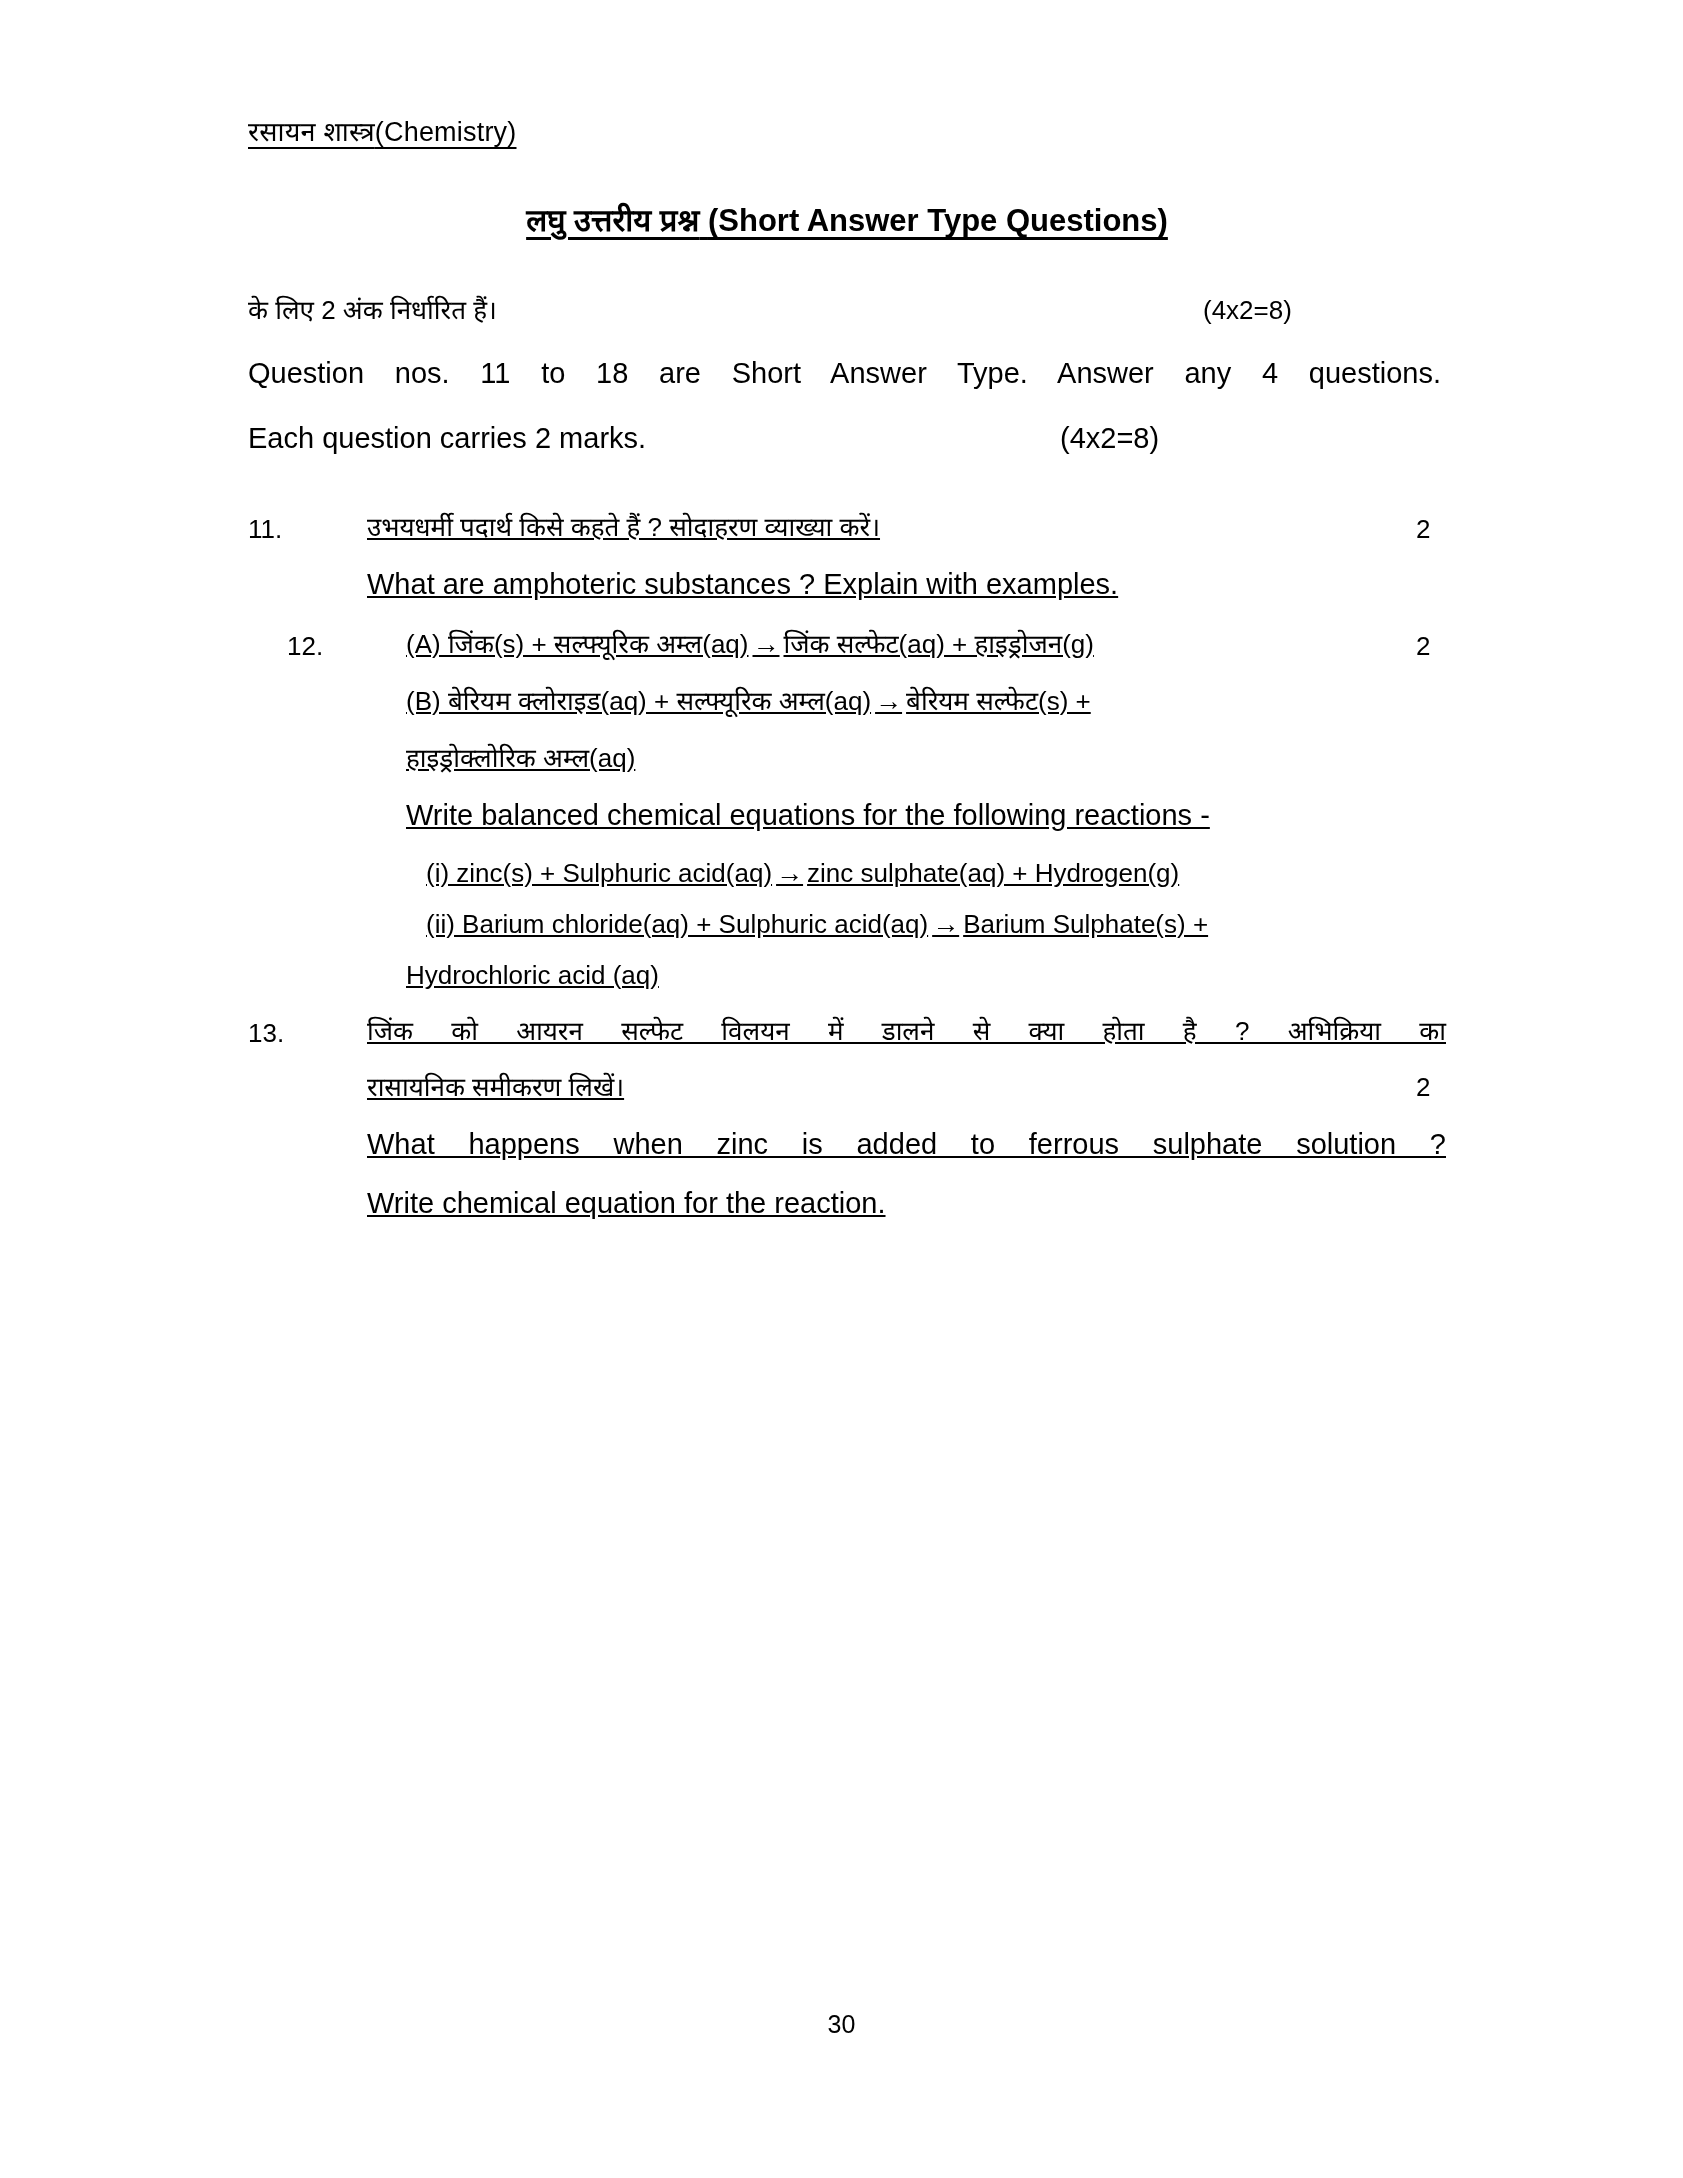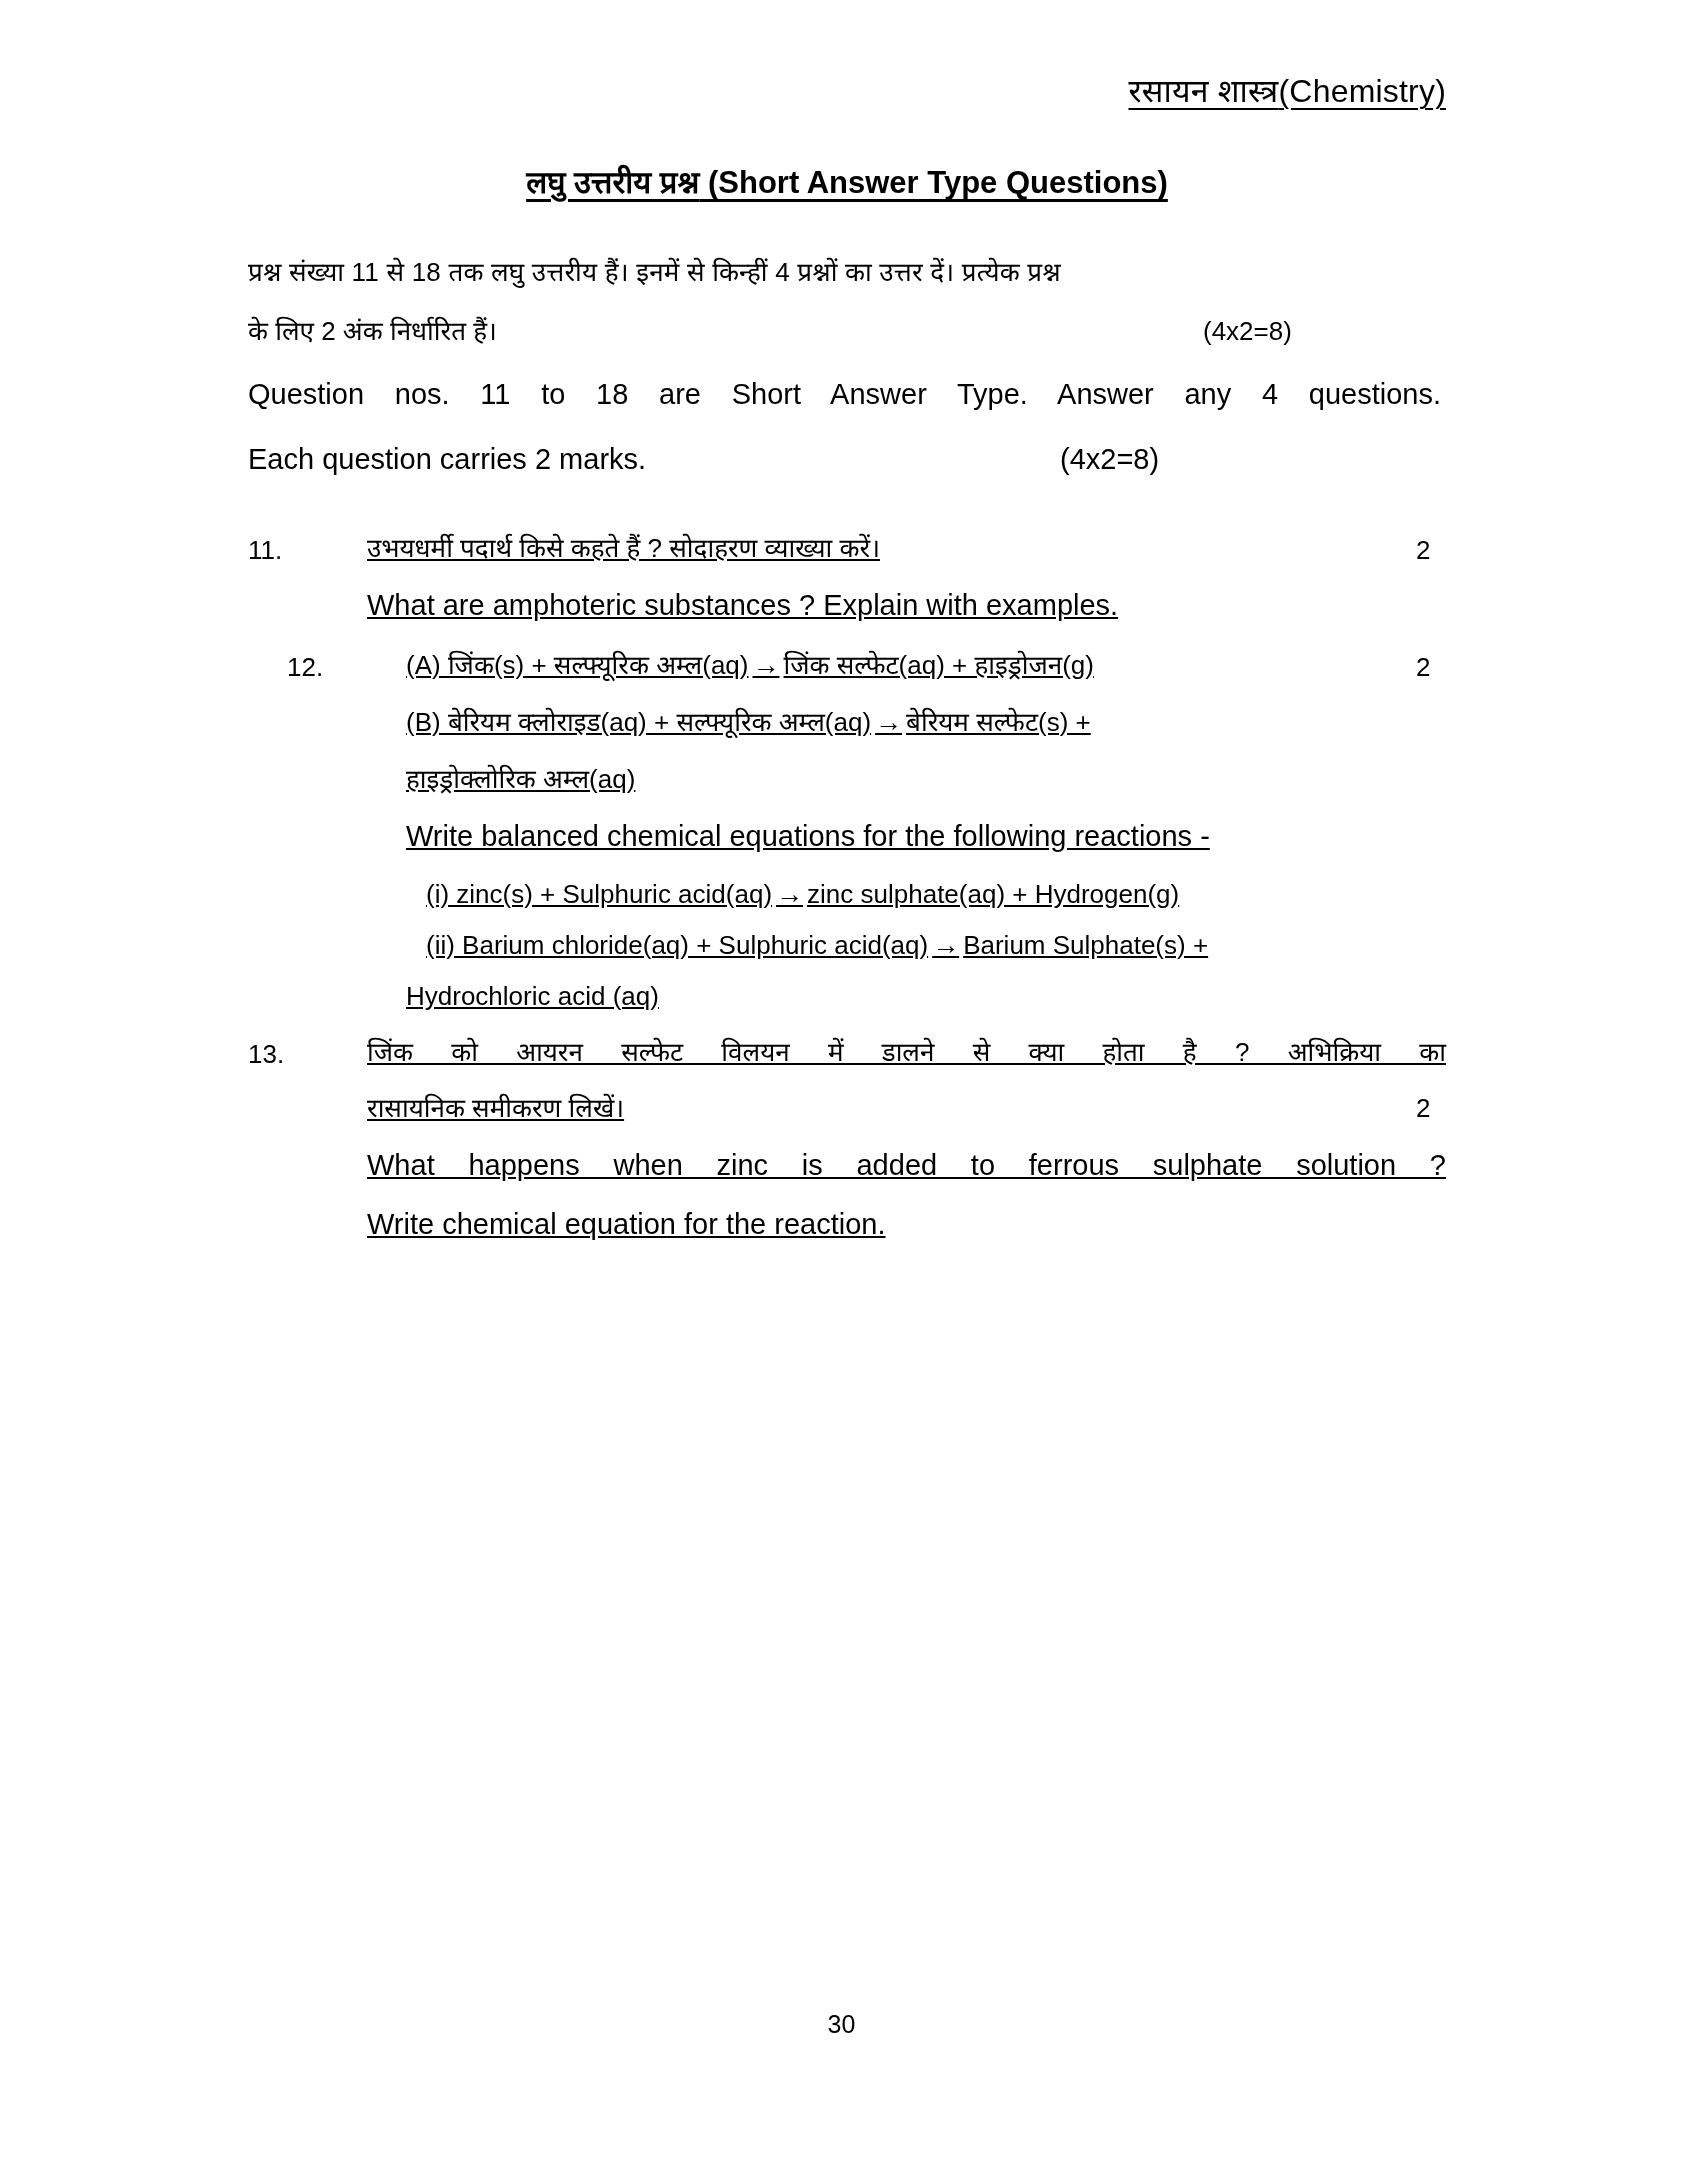--- a/index.html
+++ b/index.html
@@ -26,23 +26,23 @@
   }
   .content {
     position: absolute;
     left: 248px;
     top: 0;
     width: 1198px;
   }
 
   
   .title-main {
-    text-align: right;
-    margin-top: 72px;
-    font-size: 32px;
+    text-align: left;
+    margin-top: 116px;
+    font-size: 27px;
     line-height: 1.2;
     letter-spacing: 0.2px;
   }
   .title-main .u {
     text-decoration: underline;
     text-underline-offset: 6px;
     text-decoration-thickness: 2px;
   }
   .title-sub {
     text-align: center;
@@ -188,21 +188,20 @@
       </span>
     </div>
 
     <div class="title-sub">
       <span class="u">
         <span>लघु  उत्तरीय  प्रश्न</span>&nbsp;<span>(Short Answer Type Questions)</span>
       </span>
     </div>
 
     <div class="instr-hi">
-      <span class="line justified">प्रश्न संख्या 11 से 18 तक लघु उत्तरीय हैं। इनमें से किन्हीं 4 प्रश्नों का उत्तर दें। प्रत्येक प्रश्न</span>
       <span class="line">
         <span>के लिए 2 अंक निर्धारित हैं।</span>
         <span class="marks-inline">(4x2=8)</span>
       </span>
     </div>
 
     <div class="instr-en">
       <span class="line spread">Question nos. 11 to 18 are Short Answer Type. Answer any 4 questions.</span>
       <span class="line">
         <span>Each question carries 2 marks.</span>

